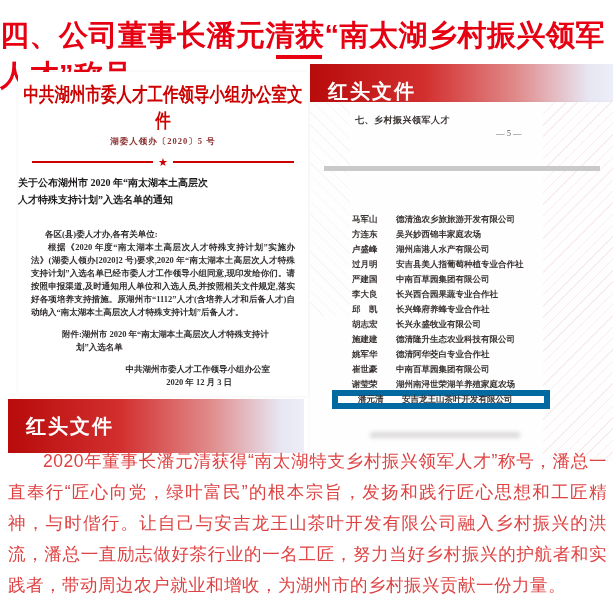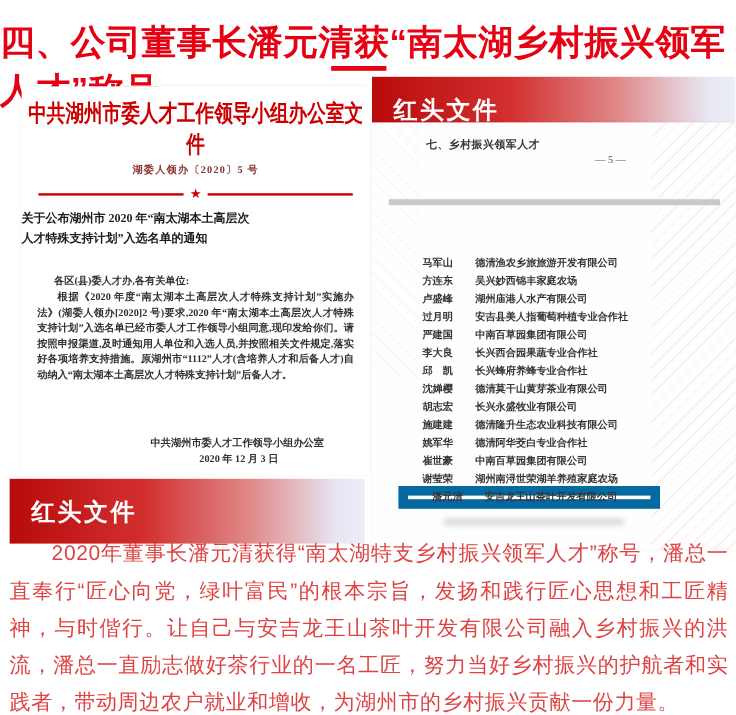--- a/index.html
+++ b/index.html
@@ -104,21 +104,21 @@
     position:absolute;top:110px;left:0;width:100%;
   }
   .entry-row{
     height:15px;display:flex;align-items:center;
     padding-left:42px;font-size:8.5px;font-weight:bold;
     box-sizing:border-box;
   }
   .entry-name{display:inline-block;width:32px;white-space:pre;}
   .entry-org{padding-left:12px;white-space:nowrap;}
   .entry-row.hl{
-    border:8px solid #0369a1;
+    border:6px solid #0369a1;
     margin-left:22px;width:218px;padding-left:20px;height:19px;margin-top:-2px;margin-bottom:-2px;
   }
   .blurred-row{
     position:absolute;top:330px;left:60px;width:150px;height:6px;
     background:rgba(120,110,110,0.25);filter:blur(2px);border-radius:2px;
   }
   
   .bottom-paragraph{
     position:absolute;left:8px;right:6px;top:446px;
     font-size:17.5px;color:#de4242;line-height:31px;
@@ -144,20 +144,21 @@
       <span class="line"></span>
       <span class="star">★</span>
       <span class="line"></span>
     </div>
     <div class="ld-title">
       <div>关于公布湖州市 2020 年“南太湖本土高层次</div>
       <div>人才特殊支持计划”入选名单的通知</div>
     </div>
     <div class="ld-salutation">各区(县)委人才办,各有关单位:</div>
     <div class="ld-body">根据《2020 年度“南太湖本土高层次人才特殊支持计划”实施办法》(湖委人领办[2020]2 号)要求,2020 年“南太湖本土高层次人才特殊支持计划”入选名单已经市委人才工作领导小组同意,现印发给你们。请按照申报渠道,及时通知用人单位和入选人员,并按照相关文件规定,落实好各项培养支持措施。原湖州市“1112”人才(含培养人才和后备人才)自动纳入“南太湖本土高层次人才特殊支持计划”后备人才。</div>
+    <div class="ld-attachment">附件:湖州市 2020 年“南太湖本土高层次人才特殊支持计划”入选名单</div>
     <div class="ld-signer">中共湖州市委人才工作领导小组办公室</div>
     <div class="ld-date">2020 年 12 月 3 日</div>
   </div>
 
   <div class="banner banner-bottom-left">
     <span>红头文件</span>
   </div>
 
   <div class="right-doc">
     <div class="rd-watermark"></div>
@@ -188,24 +189,20 @@
         </div>
         <div class="entry-row">
           <span class="entry-name">李大良</span>
           <span class="entry-org">长兴西合园果蔬专业合作社</span>
         </div>
         <div class="entry-row">
           <span class="entry-name">邱　凯</span>
           <span class="entry-org">长兴蜂府养蜂专业合作社</span>
         </div>
         <div class="entry-row">
-          <span class="entry-name">沈婵樱</span>
-          <span class="entry-org">德清莫干山黄芽茶业有限公司</span>
-        </div>
-        <div class="entry-row">
           <span class="entry-name">胡志宏</span>
           <span class="entry-org">长兴永盛牧业有限公司</span>
         </div>
         <div class="entry-row">
           <span class="entry-name">施建建</span>
           <span class="entry-org">德清隆升生态农业科技有限公司</span>
         </div>
         <div class="entry-row">
           <span class="entry-name">姚军华</span>
           <span class="entry-org">德清阿华茭白专业合作社</span>

